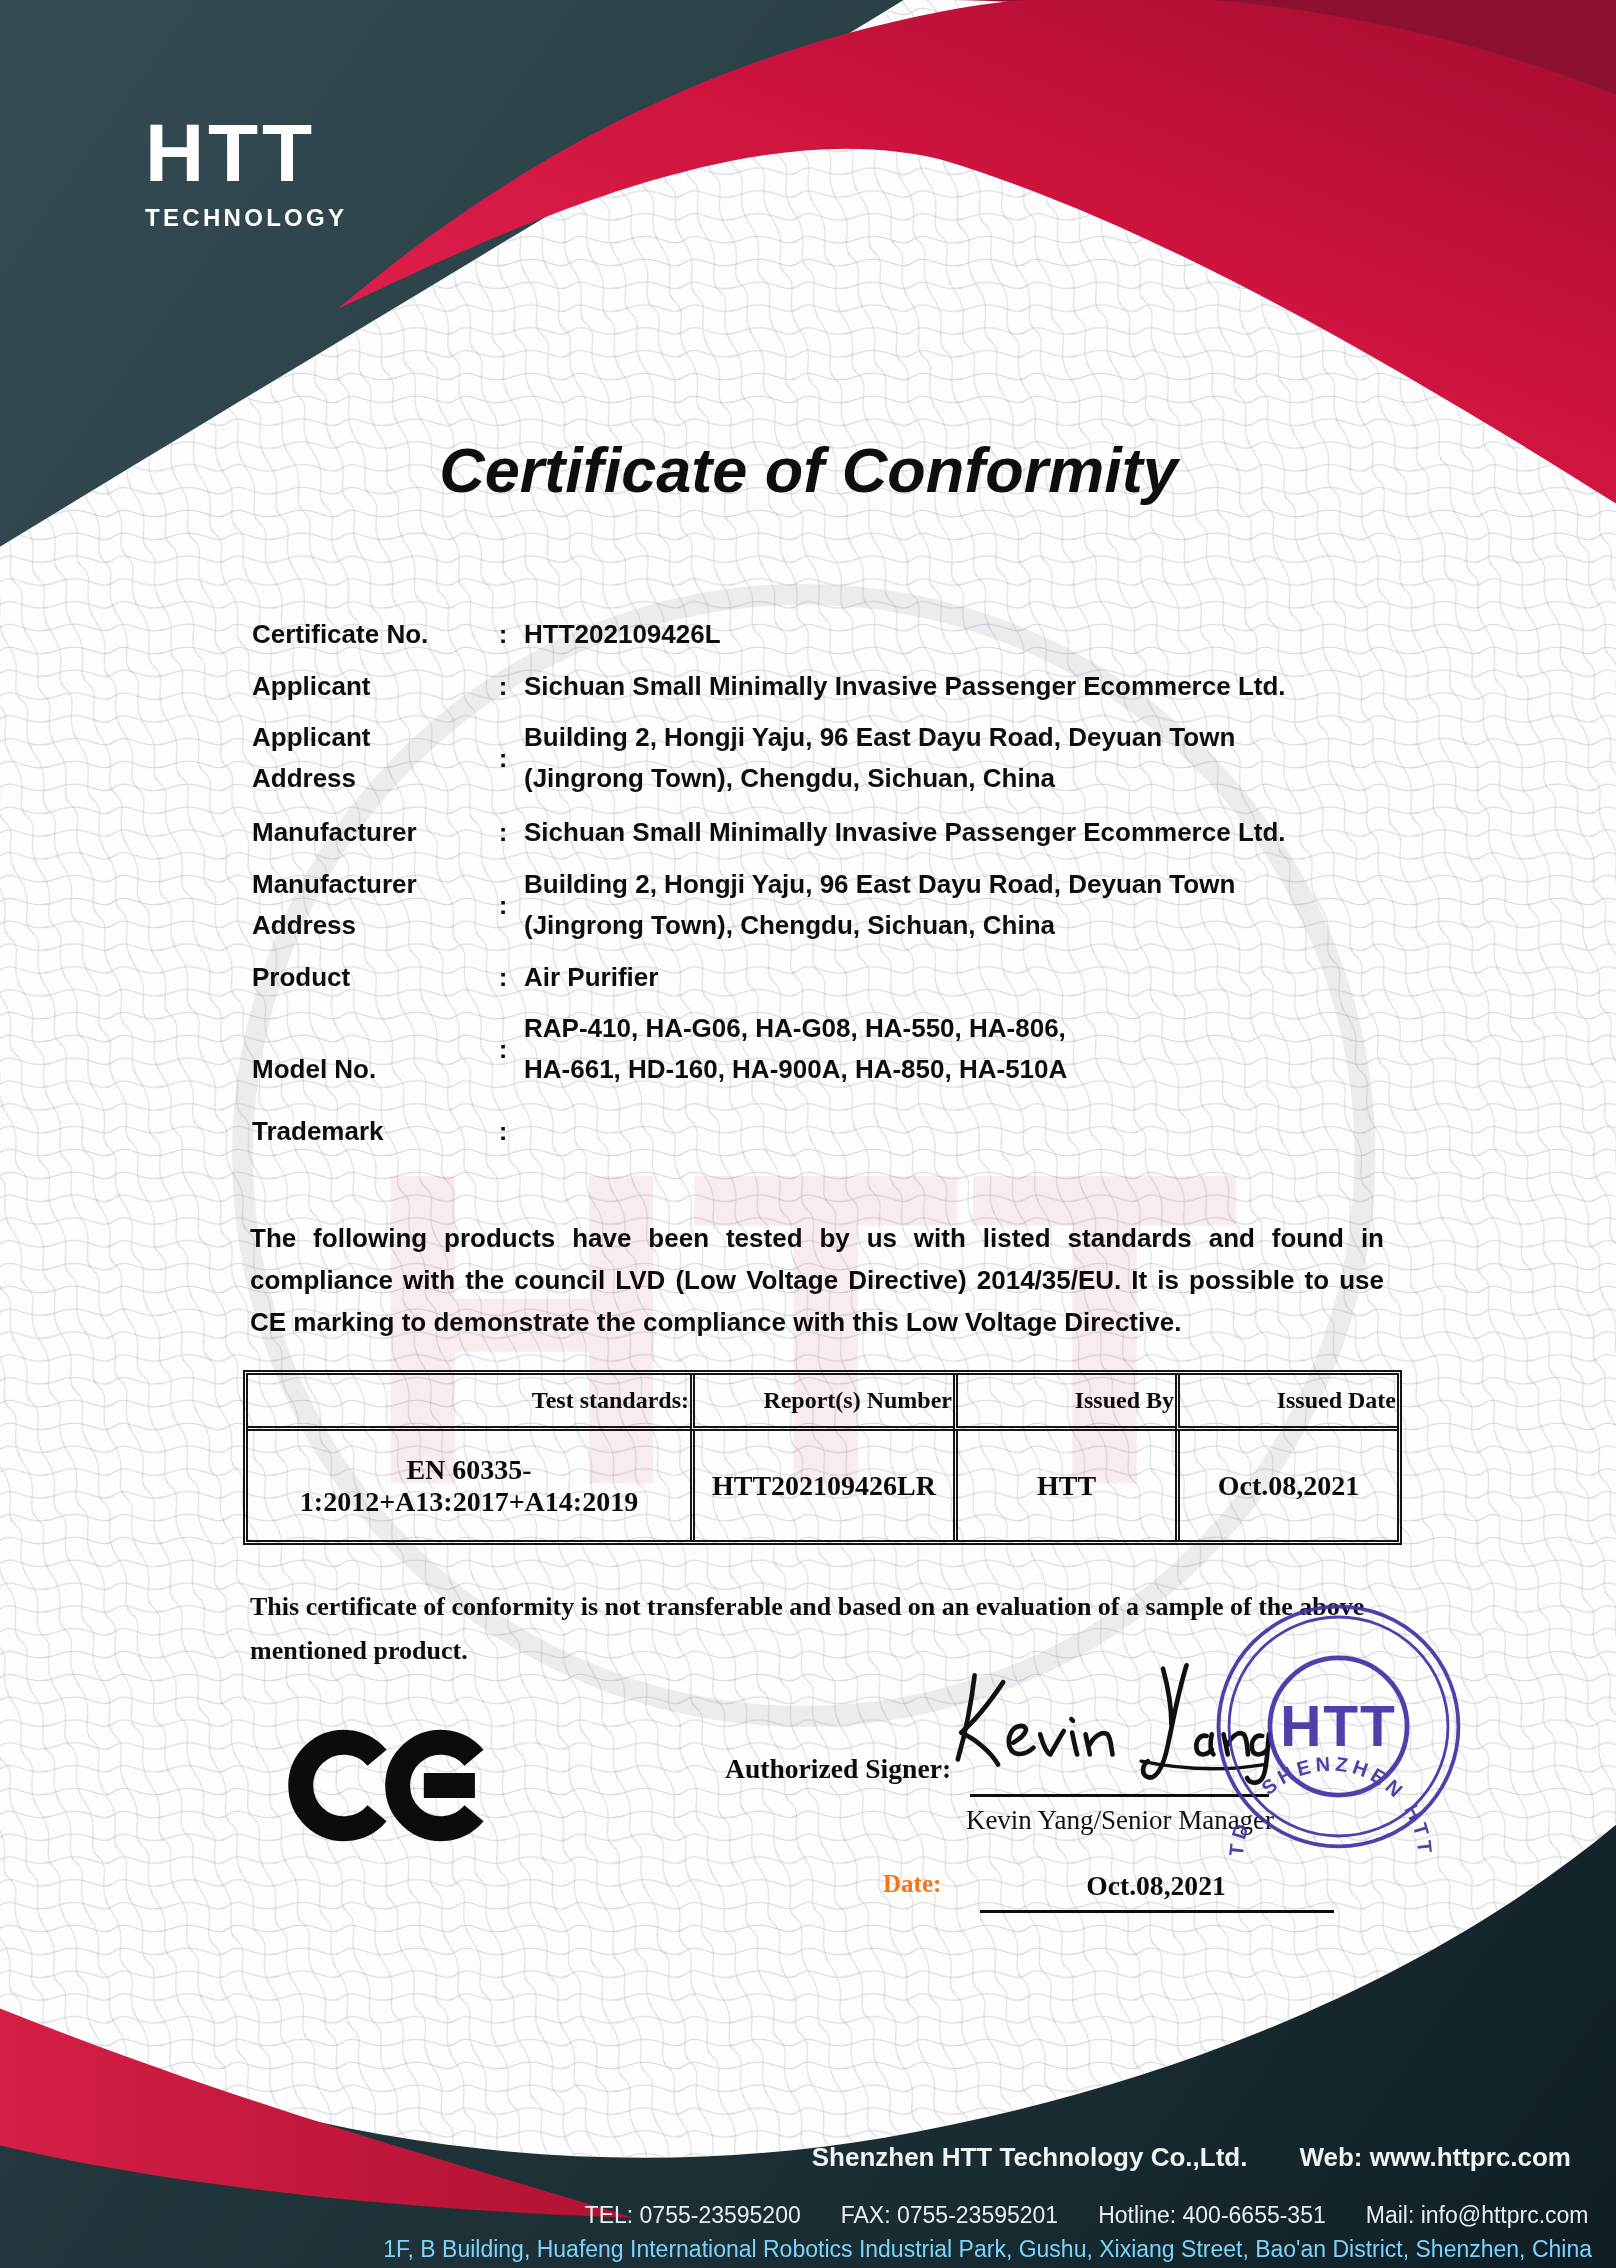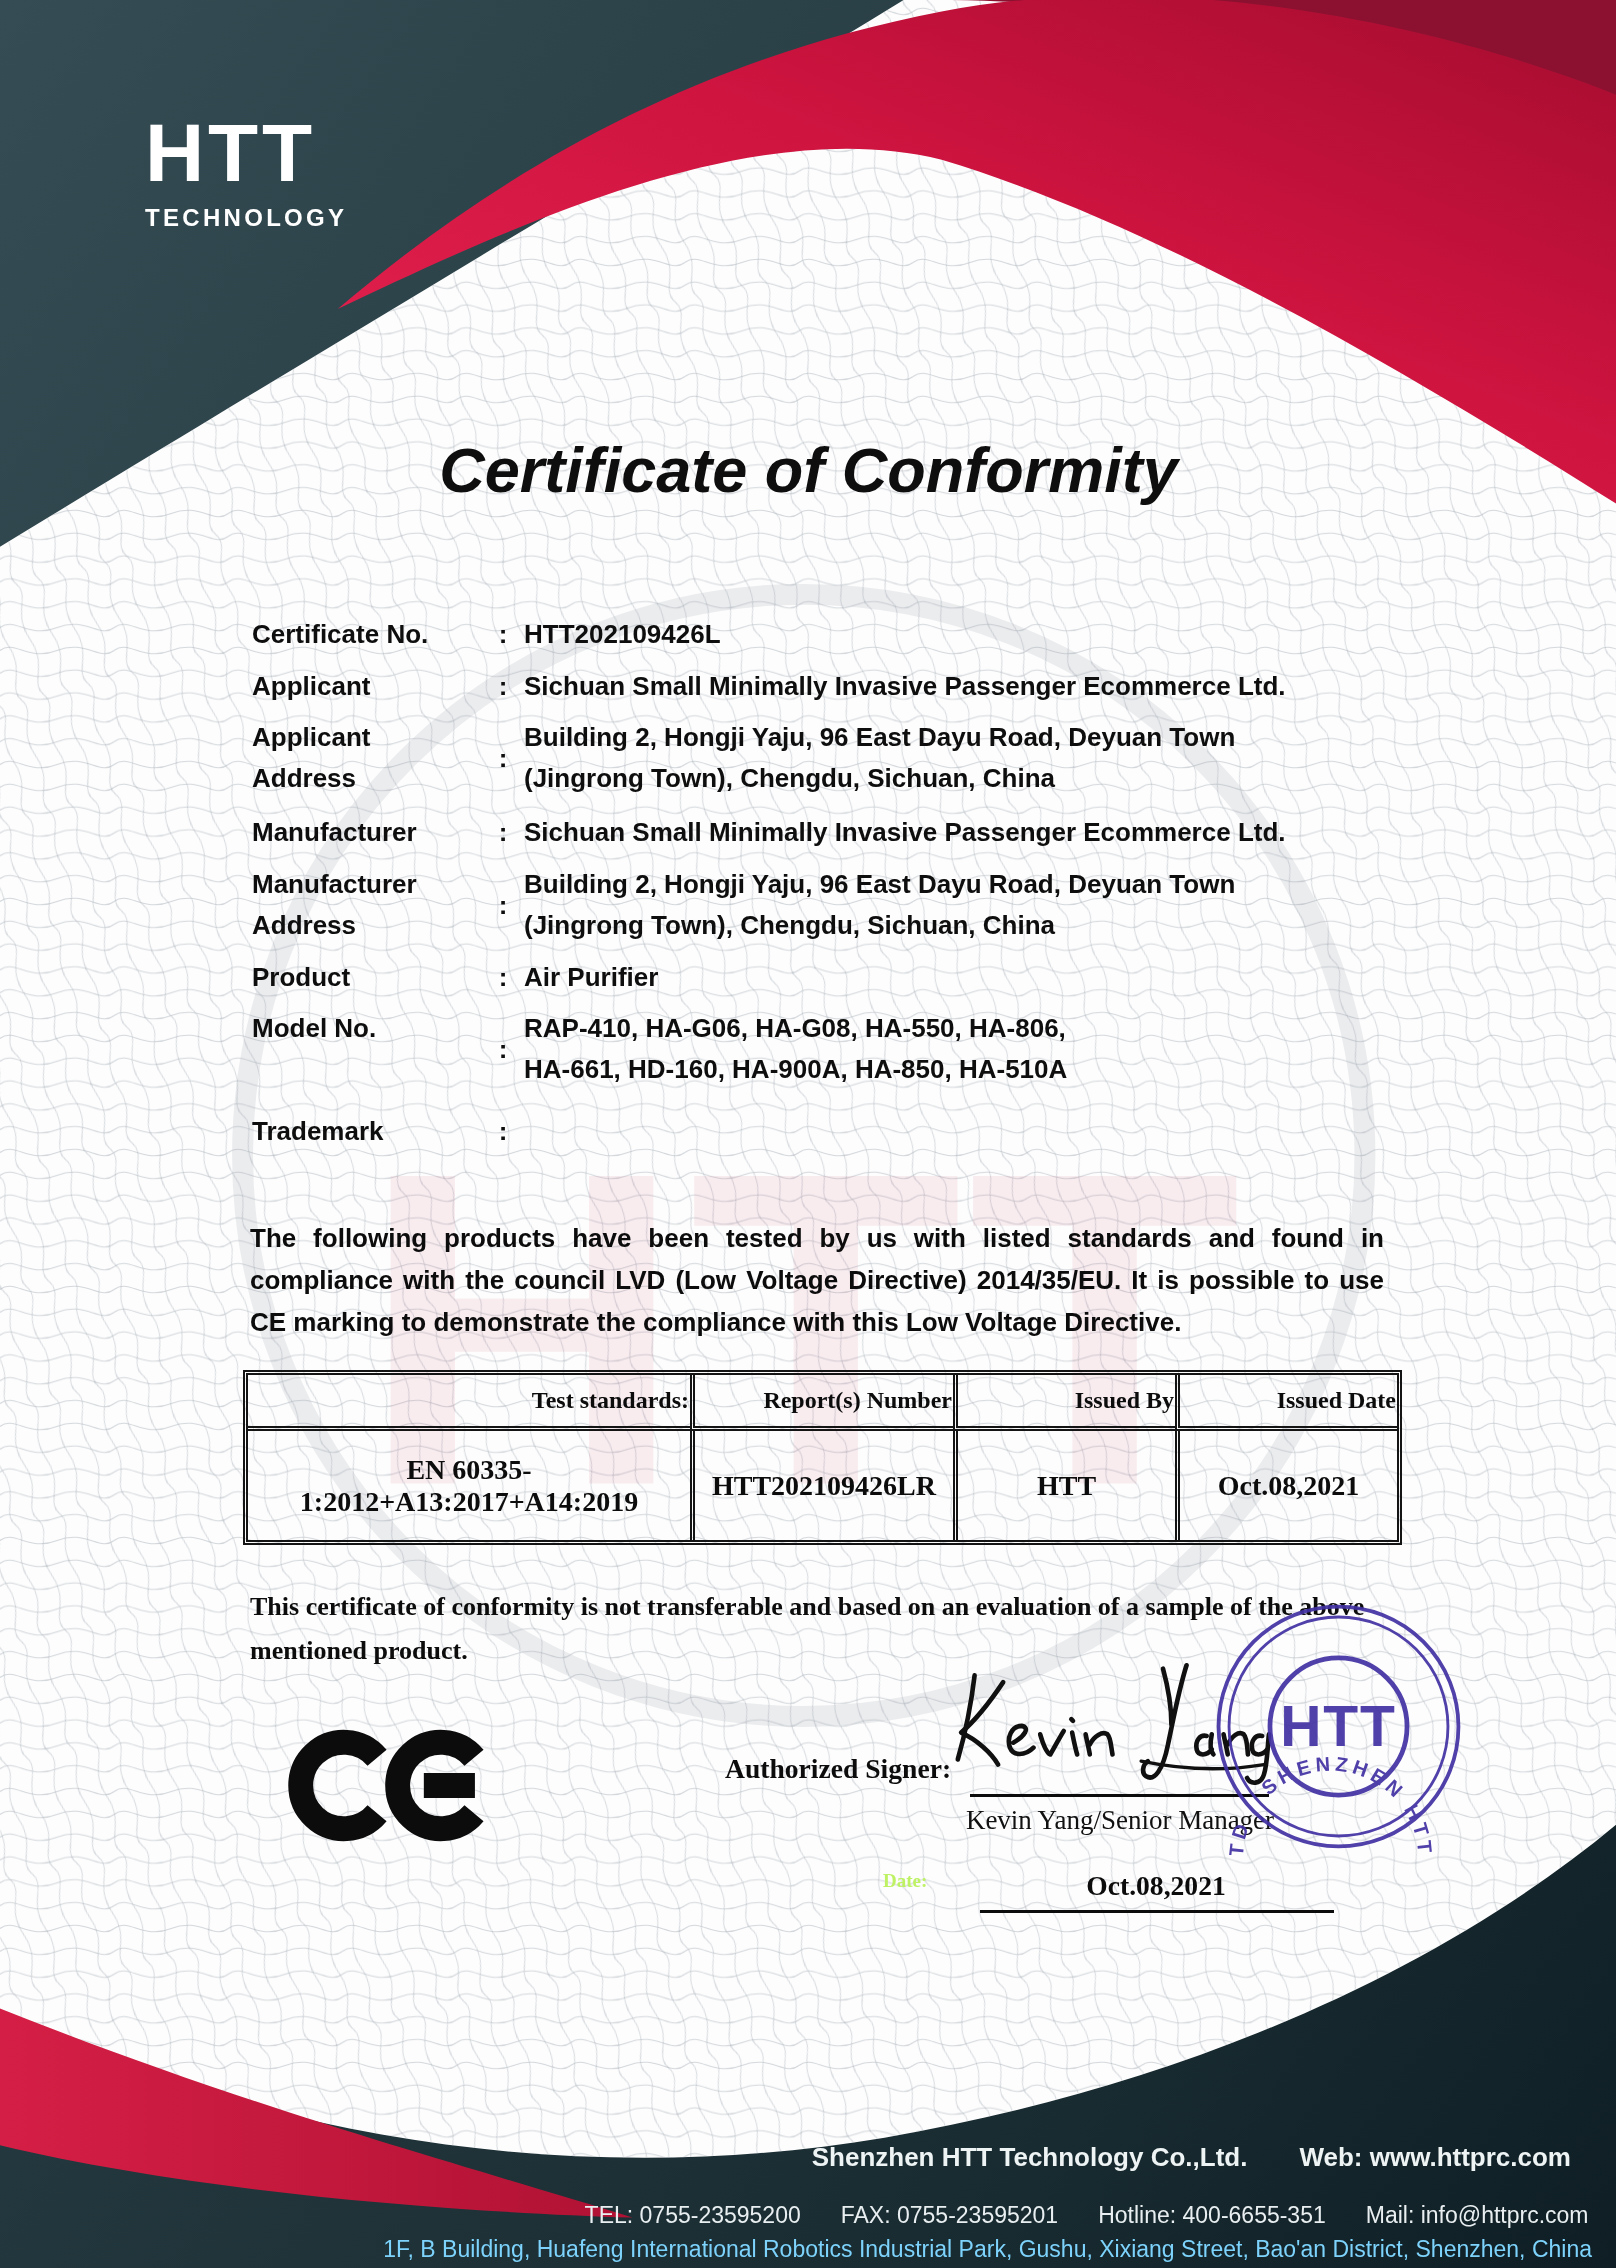--- a/index.html
+++ b/index.html
@@ -70,21 +70,21 @@
   .sig-svg{position:absolute;left:946px;top:1655px;width:328px;height:135px;}
   .sig-line{position:absolute;left:970px;top:1794px;width:299px;height:2.9px;background:#0c0c0c;}
   .sig-name{
     position:absolute;left:956px;top:1805px;width:328px;text-align:center;
     font-family:"Liberation Serif",serif;font-size:27px;color:#111;
   }
   .hidden-data{position:absolute;opacity:0;font-size:1px;pointer-events:none;}
 
   .date-label{
     position:absolute;left:883px;top:1870px;
-    font-family:"Liberation Serif",serif;font-weight:bold;font-size:19px;color:#bef264;
+    font-family:"Liberation Serif",serif;font-weight:bold;font-size:25px;color:#f97316;
   }
   .date-value{
     position:absolute;left:980px;top:1870px;width:352px;text-align:center;
     font-family:"Liberation Serif",serif;font-weight:bold;font-size:27.6px;color:#0c0c0c;
   }
   .date-line{position:absolute;left:980px;top:1910px;width:354px;height:2.9px;background:#0c0c0c;}
 
   .ce-svg{position:absolute;left:278px;top:1720px;width:217px;height:131px;}
   .stamp-svg{position:absolute;left:1210px;top:1598px;width:257px;height:257px;opacity:.92;}
 
@@ -212,21 +212,21 @@
   <div class="f-row" style="top:957px">
     <div class="f-label">
         <span>Product</span>
       </div>
     <div class="f-colon">:</div>
     <div class="f-value">
         <span>Air Purifier</span>
       </div>
   </div>
   <div class="f-row" style="top:1008px">
-    <div class="f-label" style="display:flex;align-items:flex-start;">
+    <div class="f-label" style="display:flex;align-items:flex-end;">
         <span>Model No.</span>
       </div>
     <div class="f-colon">:</div>
     <div class="f-value">
       <span>RAP-410, HA-G06, HA-G08, HA-550, HA-806,</span>
       <span>HA-661, HD-160, HA-900A, HA-850, HA-510A</span>
     </div>
   </div>
   <div class="f-row" style="top:1111px">
     <div class="f-label">

